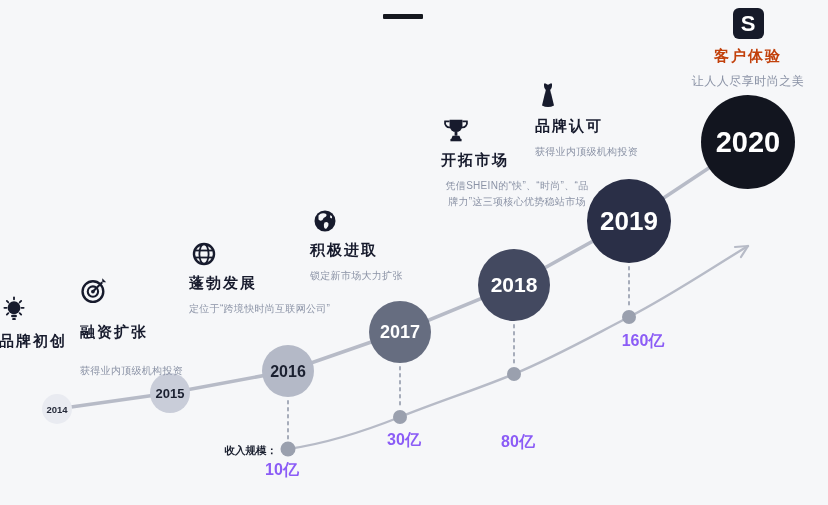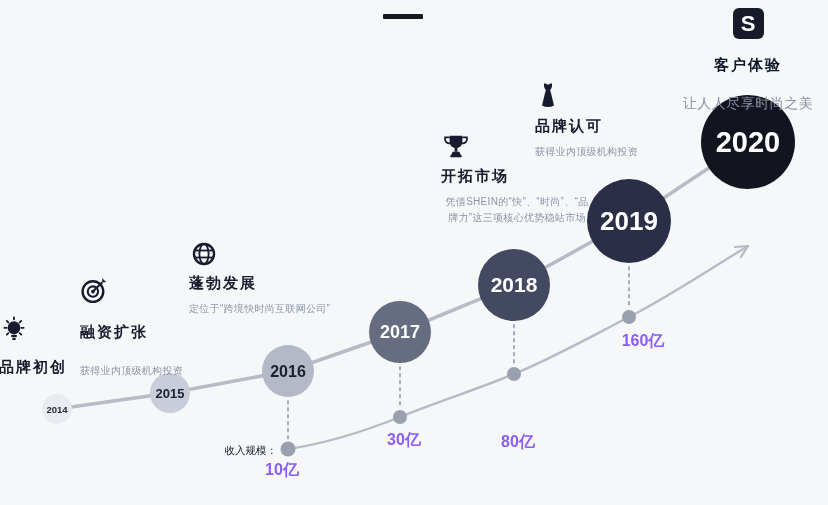--- a/index.html
+++ b/index.html
@@ -13,45 +13,45 @@
 
   
   .top-dash { position:absolute; left:383px; top:14px; width:40px; height:5px; background:#15181f; border-radius:1px; }
   .subtitle { position:absolute; left:403px; top:36px; transform:translateX(-50%);
               font-size:12px; color:#99a1b3; letter-spacing:1px; white-space:nowrap; }
 
   .brand { position:absolute; left:748px; top:8px; transform:translateX(-50%);
            display:flex; flex-direction:column; align-items:center; width:170px; text-align:center; }
   .logo { width:31px; height:31px; background:#161a29; color:#ffffff; border-radius:6px;
           font-size:22px; font-weight:800; display:flex; align-items:center; justify-content:center; }
-  .brand-title { margin-top:17px; font-size:15px; font-weight:700; letter-spacing:2px; color:#0f172a; }
-  .brand-sub { margin-top:20px; font-size:14px; color:#8b93a6; letter-spacing:0.5px; }
+  .brand-title { margin-top:8px; font-size:15px; font-weight:700; letter-spacing:2px; color:#c2410c; }
+  .brand-sub { margin-top:7px; font-size:12px; color:#8b93a6; letter-spacing:0.5px; }
 
   
   .milestone { position:absolute; display:flex; flex-direction:column; align-items:flex-start;
                text-align:center; transform:translateX(-50%); }
   .m-icon { height:30px; display:flex; align-items:flex-end; justify-content:center;
             margin-bottom:6px; color:#171b2d; }
   .m-title { font-size:15px; font-weight:700; color:#171b2d; letter-spacing:2px; white-space:nowrap; }
   .m-desc { margin-top:8px; font-size:10px; color:#8b93a6; line-height:1.6; letter-spacing:0.3px; }
-  #m2014 { left:64px;  top:316px; width:130px;gap:6px; }
+  #m2014 { left:64px;  top:296px; width:130px; }
   #m2015 { left:170px; top:274px; width:180px;gap:13px; }
   #m2016 { left:289px; top:238px; width:200px; }
   #m2017 { left:400px; top:205px; width:180px; }
-  #m2018 { left:517px; top:131px; width:152px; }
+  #m2018 { left:517px; top:115px; width:152px; }
   #m2019 { left:630px; top:81px;  width:190px; }
 
   
   .rev-value { position:absolute; transform:translateX(-50%); font-size:16px; font-weight:700; color:#8b5cf6; }
   #rv10  { left:282px; top:460px; }
   #rv30  { left:404px; top:430px; }
   #rv80  { left:518px; top:388px;margin-top:44px; }
   #rv160 { left:643px; top:331px; }
   .rev-caption { position:absolute; left:277px; top:444px; transform:translateX(-100%);
-                 font-size:10.5px; font-weight:400; color:#1b2030; white-space:nowrap; }
+                 font-size:10.5px; font-weight:700; color:#1b2030; white-space:nowrap; }
 </style>
 </head>
 <body>
 
 <div class="canvas">
 
   <svg class="scene" width="828" height="505" viewBox="0 0 828 505">
 
     <path d="M288 449 C330 443 365 431 400 417 C440 401 478 389 514 374 C555 357 592 336 629 317 C670 296 710 269 748 246" fill="none" stroke="#b7bbc7" stroke-width="2.4" stroke-linecap="round"></path>
     <path d="M735 247 L748 246 L741 257" fill="none" stroke="#b7bbc7" stroke-width="2.2" stroke-linecap="round" stroke-linejoin="round"></path>
@@ -133,20 +133,32 @@
         <circle cx="14" cy="14" r="10" fill="none" stroke="currentColor" stroke-width="2.4"></circle>
         <ellipse cx="14" cy="14" rx="4.6" ry="10" fill="none" stroke="currentColor" stroke-width="1.8"></ellipse>
         <line x1="4.6" y1="10.5" x2="23.4" y2="10.5" stroke="currentColor" stroke-width="1.8"></line>
         <line x1="4.6" y1="17.5" x2="23.4" y2="17.5" stroke="currentColor" stroke-width="1.8"></line>
       </svg>
     </div>
     <div class="m-title">蓬勃发展</div>
     <div class="m-desc">定位于“跨境快时尚互联网公司”</div>
   </div>
 
+  <div class="milestone" id="m2017">
+    <div class="m-icon">
+      <svg width="30" height="28" viewBox="0 0 28 28">
+        <circle cx="14" cy="14" r="10.5" fill="currentColor"></circle>
+        <path d="M7.5 8.5 Q10 5.5 14 6.5 Q16.5 7.5 15 9.5 Q12 10.5 11.5 13 Q9 14.5 7.5 12.5 Z" fill="#f6f7f9"></path>
+        <path d="M13.5 15.5 Q16.5 14 17.5 16.5 Q18 19.5 15.5 21.5 Q13.5 22.5 13 20 Q12.5 17 13.5 15.5 Z" fill="#f6f7f9"></path>
+        <path d="M19.5 8 Q21.8 9.2 21 11.2 Q19.4 11.6 19 10 Z" fill="#f6f7f9"></path>
+      </svg>
+    </div>
+    <div class="m-title">积极进取</div>
+    <div class="m-desc">锁定新市场大力扩张</div>
+  </div>
 
   <div class="milestone" id="m2018">
     <div class="m-icon">
       <svg width="30" height="28" viewBox="0 0 28 26">
         <path d="M8 2.5 H20 V8 A6 6 0 0 1 8 8 Z" fill="currentColor"></path>
         <path d="M8 4 H3.8 A4.2 4.6 0 0 0 8.6 9.6" fill="none" stroke="currentColor" stroke-width="1.7"></path>
         <path d="M20 4 H24.2 A4.2 4.6 0 0 1 19.4 9.6" fill="none" stroke="currentColor" stroke-width="1.7"></path>
         <rect x="12.7" y="13.8" width="2.6" height="3.6" fill="currentColor"></rect>
         <path d="M10.8 17.4 H17.2 L18.4 20.4 H9.6 Z" fill="currentColor"></path>
         <rect x="8.8" y="20.4" width="10.4" height="2.2" fill="currentColor"></rect>

